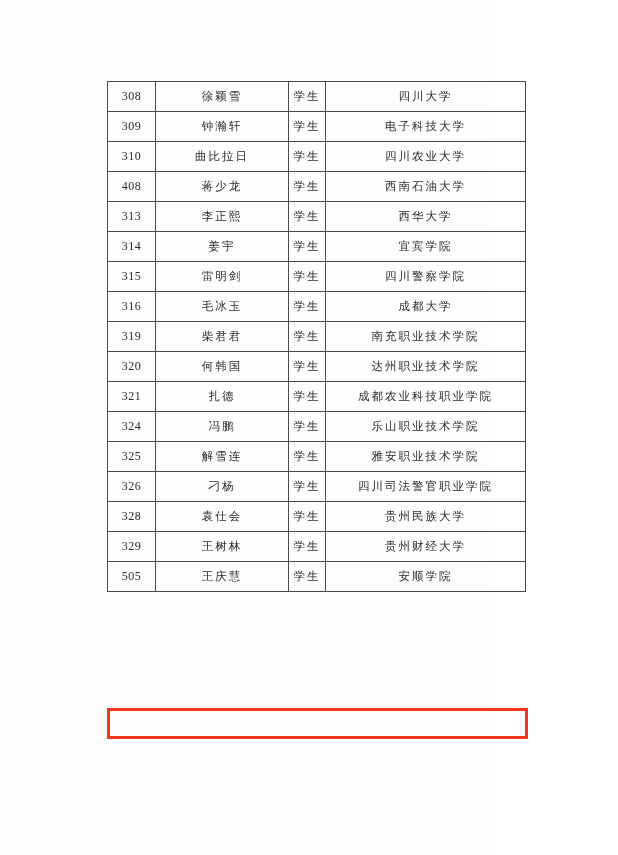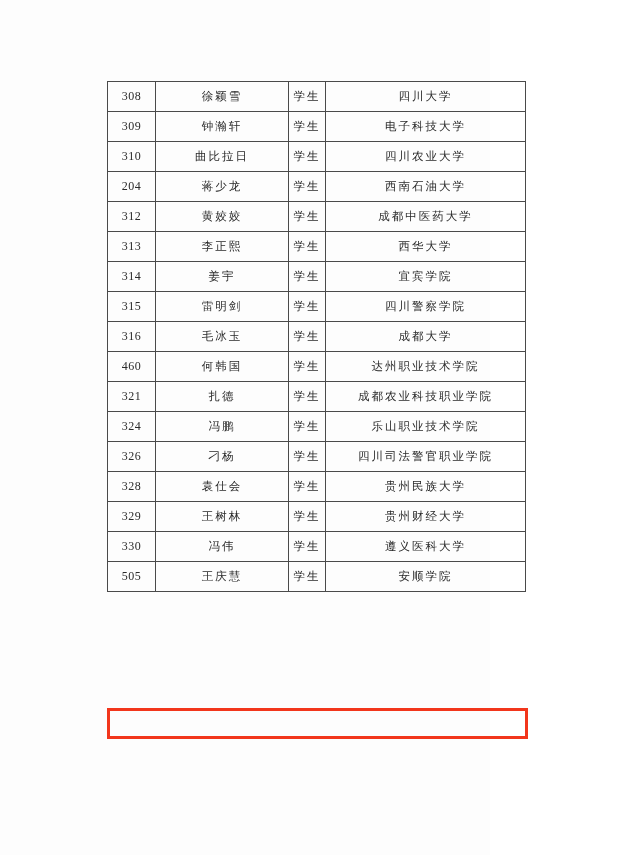--- a/index.html
+++ b/index.html
@@ -51,30 +51,24 @@
     <td>学生</td>
     <td>电子科技大学</td>
   </tr>
         <tr>
     <td class="no">310</td>
     <td>曲比拉日</td>
     <td>学生</td>
     <td>四川农业大学</td>
   </tr>
         <tr>
-    <td class="no">204</td>
+    <td class="no">408</td>
     <td>蒋少龙</td>
     <td>学生</td>
     <td>西南石油大学</td>
-  </tr>
-        <tr>
-    <td class="no">312</td>
-    <td>黄姣姣</td>
-    <td>学生</td>
-    <td>成都中医药大学</td>
   </tr>
         <tr>
     <td class="no">313</td>
     <td>李正熙</td>
     <td>学生</td>
     <td>西华大学</td>
   </tr>
         <tr>
     <td class="no">314</td>
     <td>姜宇</td>
@@ -87,62 +81,68 @@
     <td>学生</td>
     <td>四川警察学院</td>
   </tr>
         <tr>
     <td class="no">316</td>
     <td>毛冰玉</td>
     <td>学生</td>
     <td>成都大学</td>
   </tr>
         <tr>
-    <td class="no">460</td>
+    <td class="no">319</td>
+    <td>柴君君</td>
+    <td>学生</td>
+    <td>南充职业技术学院</td>
+  </tr>
+        <tr>
+    <td class="no">320</td>
     <td>何韩国</td>
     <td>学生</td>
     <td>达州职业技术学院</td>
   </tr>
         <tr>
     <td class="no">321</td>
     <td>扎德</td>
     <td>学生</td>
     <td>成都农业科技职业学院</td>
   </tr>
         <tr>
     <td class="no">324</td>
     <td>冯鹏</td>
     <td>学生</td>
     <td>乐山职业技术学院</td>
+  </tr>
+        <tr>
+    <td class="no">325</td>
+    <td>解雪连</td>
+    <td>学生</td>
+    <td>雅安职业技术学院</td>
   </tr>
         <tr>
     <td class="no">326</td>
     <td>刁杨</td>
     <td>学生</td>
     <td>四川司法警官职业学院</td>
   </tr>
         <tr>
     <td class="no">328</td>
     <td>袁仕会</td>
     <td>学生</td>
     <td>贵州民族大学</td>
   </tr>
         <tr>
     <td class="no">329</td>
     <td>王树林</td>
     <td>学生</td>
     <td>贵州财经大学</td>
   </tr>
         <tr>
-    <td class="no">330</td>
-    <td>冯伟</td>
-    <td>学生</td>
-    <td>遵义医科大学</td>
-  </tr>
-        <tr>
     <td class="no">505</td>
     <td>王庆慧</td>
     <td>学生</td>
     <td>安顺学院</td>
   </tr>
       </tbody>
   </table>
   <div class="highlight-box"></div>
 </div>
 

